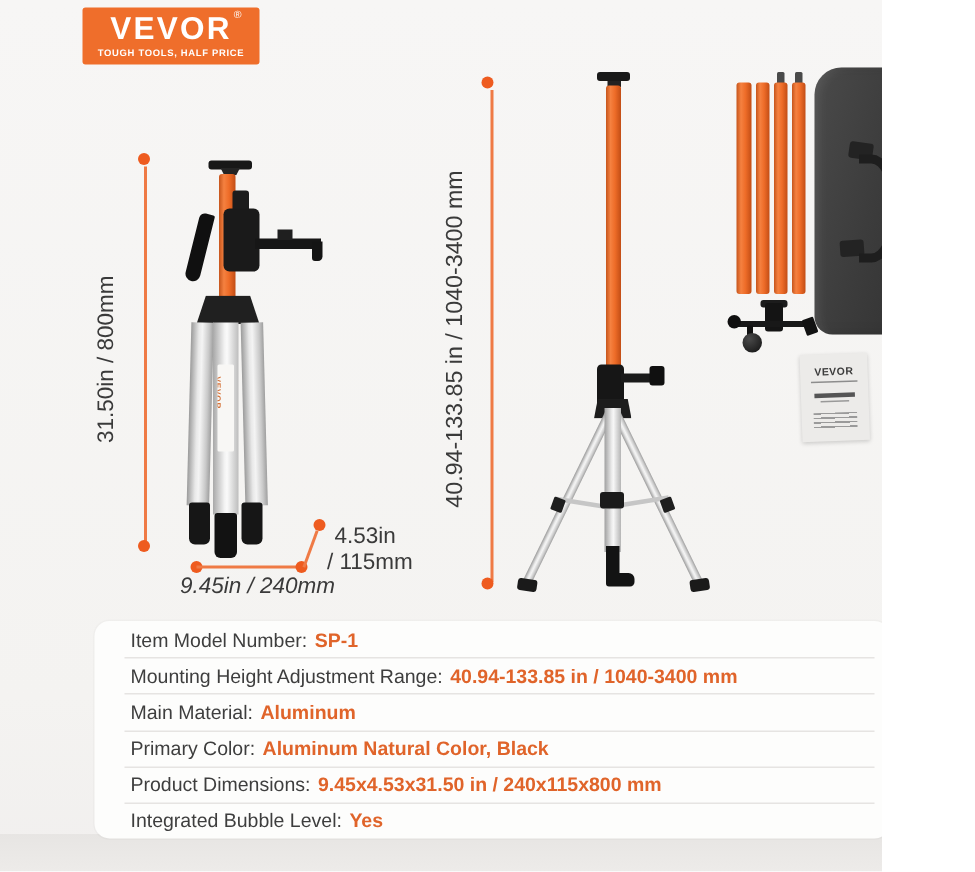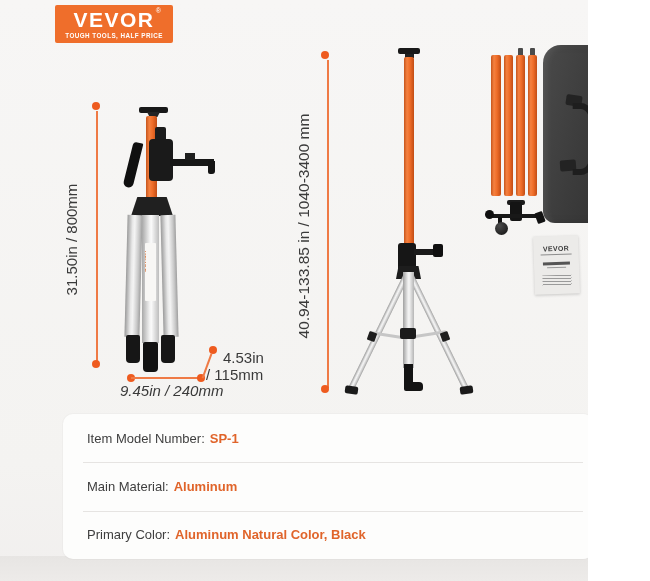--- a/index.html
+++ b/index.html
@@ -86,21 +86,21 @@
     <div class="abs" style="left:161px;top:335px;width:14px;height:28px;background:#161616;border-radius:2px 2px 4px 4px;"></div>
   </div>
 
   <div class="abs dim-dot" style="left:127px;top:374px;"></div>
   <div class="abs dim-line" style="left:131px;top:377px;width:70px;height:2px;"></div>
   <div class="abs dim-dot" style="left:197px;top:374px;"></div>
   <div class="abs dim-text" style="left:120px;top:382px;font-style:italic;">9.45in / 240mm</div>
   <div class="abs dim-line" style="left:206px;top:353px;width:2px;height:26px;transform:rotate(20deg);"></div>
   <div class="abs dim-dot" style="left:209px;top:346px;"></div>
   <div class="abs dim-text" style="left:223px;top:349px;">4.53in</div>
-  <div class="abs dim-text" style="left:206px;top:366px;">/ 115mm</div>
+  <div class="abs dim-text" style="left:218px;top:366px;">/ 115mm</div>
 
   <div class="abs dim-dot" style="left:321px;top:51px;"></div>
   <div class="abs dim-line" style="left:327px;top:60px;width:2px;height:328px;"></div>
   <div class="abs dim-dot" style="left:321px;top:385px;"></div>
   <div class="abs dim-text dim-text-v" style="left:174px;top:217px;width:260px;font-size:15.5px;">40.94-133.85 in / 1040-3400 mm</div>
 
   <div>
     <div class="abs" style="left:398px;top:48px;width:22px;height:6px;background:#191919;border-radius:2px;"></div>
     <div class="abs" style="left:405px;top:54px;width:9px;height:4px;background:#222;"></div>
     <div class="abs orange-pole" style="left:404px;top:57px;width:10px;height:273px;"></div>
@@ -155,21 +155,30 @@
     <div class="m-rule"></div>
     <div class="m-head"></div>
     <div class="m-sub"></div>
     <div class="m-para"></div>
   </div>
 
   <div class="abs" id="spec-table">
       <div class="spec-row two">
         <div class="spec-cell"><span class="spec-label">Item Model Number:</span><span class="spec-value">SP-1</span></div>
       </div>
+      <div class="spec-row one">
+        <div class="spec-cell"><span class="spec-label">Mounting Height Adjustment Range:</span><span class="spec-value">40.94-133.85 in / 1040-3400 mm</span></div>
+      </div>
       <div class="spec-row two">
         <div class="spec-cell"><span class="spec-label">Main Material:</span><span class="spec-value">Aluminum</span></div>
       </div>
       <div class="spec-row one">
         <div class="spec-cell"><span class="spec-label">Primary Color:</span><span class="spec-value">Aluminum Natural Color, Black</span></div>
       </div>
+      <div class="spec-row one">
+        <div class="spec-cell"><span class="spec-label">Product Dimensions:</span><span class="spec-value">9.45x4.53x31.50 in / 240x115x800 mm</span></div>
+      </div>
+      <div class="spec-row one">
+        <div class="spec-cell"><span class="spec-label">Integrated Bubble Level:</span><span class="spec-value">Yes</span></div>
+      </div>
     </div>
 
 </div>
 
 </body></html>

